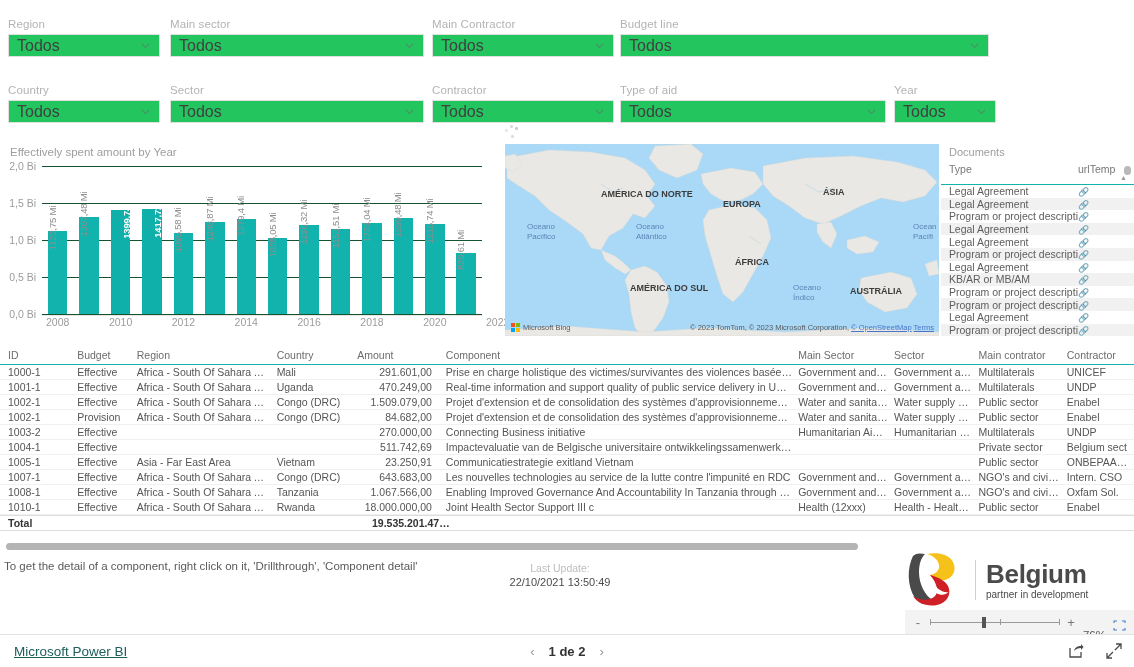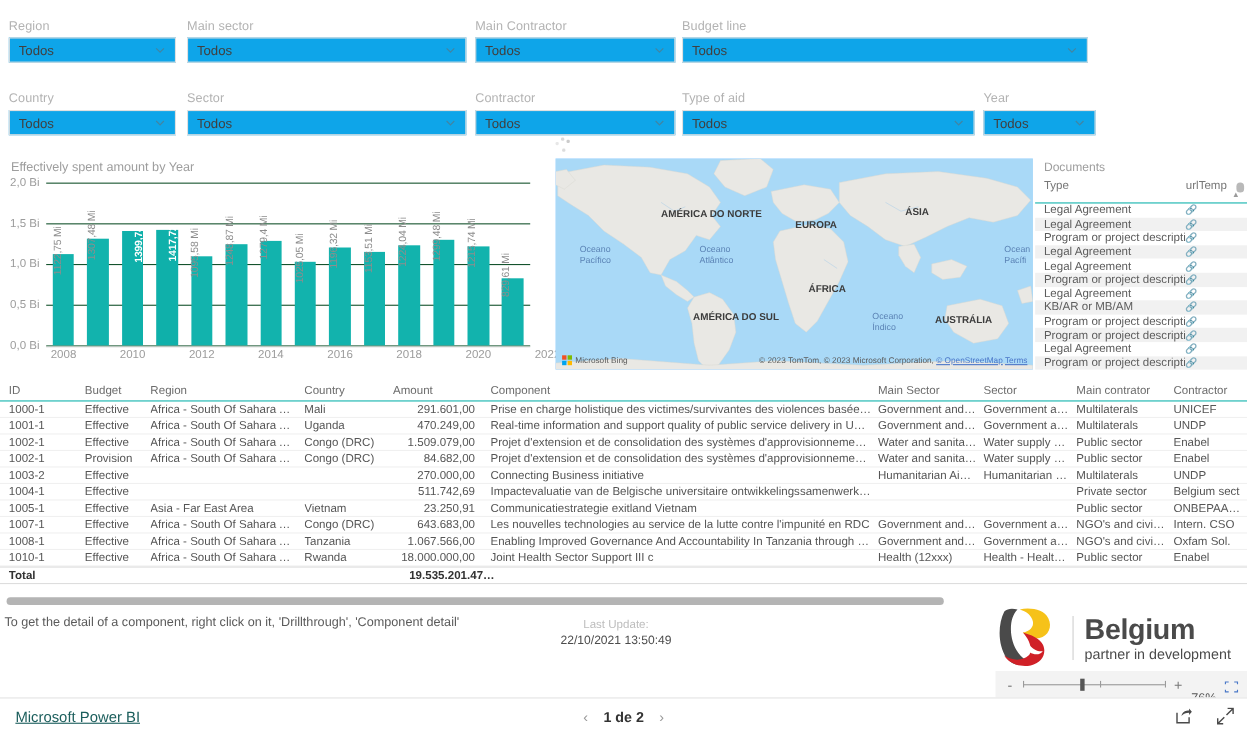--- a/index.html
+++ b/index.html
@@ -13,23 +13,23 @@
   #app { position: relative; width: 1134px; height: 667px; background:#fff; }
 
   
   .filters { position:absolute; left:0; top:0; width:1134px; height:140px; background:#fff; }
   .filter { position:absolute; }
   .filter-label {
     font-size: 11.5px; color: #b3b3b3; letter-spacing:.1px;
     margin-bottom: 4px; white-space: nowrap;
   }
   .filter-box {
-    border: 1px solid #e0e0e0; background:#0ea5e9; height: 23px;
+    border: 1px solid #e0e0e0; background:#22c55e; height: 23px;
     display:flex; align-items:center; padding: 0 7px 0 8px;
-    font-size: 12px; color: #404040;
+    font-size: 16px; color: #404040;
   }
   .filter-box .val { flex:1; white-space:nowrap; overflow:hidden; text-overflow:ellipsis; }
   .chev { width:13px; height:13px; flex:none; opacity:.55; }
   .chev svg { display:block; }
 
   
   .spinner { position:absolute; left:503px; top:124px; width:20px; height:20px; }
   .spinner i {
     position:absolute; width:2.5px; height:2.5px; background:#b9b9b9; border-radius:50%;
   }
@@ -120,21 +120,21 @@
   .note { position:absolute; left:4px; top:560px; font-size:11.5px; color:#5a5a5a; }
   .lastupd { position:absolute; left:440px; top:562px; width:240px; text-align:center; }
   .lastupd .lu-lbl { font-size:10.5px; color:#bdbdbd; }
   .lastupd .lu-val { font-size:11px; color:#4c4c4c; margin-top:2px; }
 
   
   .logo { position:absolute; left:903px; top:552px; display:flex; align-items:center; gap:10px; }
   .logo-mark { width:62px; height:56px; }
   .logo-div { width:1px; height:40px; background:#cfcfcf; }
   .logo-txt .l1 { font-size:26px; font-weight:bold; color:#4a4a4a; line-height:26px; letter-spacing:-.3px; }
-  .logo-txt .l2 { font-size:13px; color:#4a4a4a; margin-top:2px; }
+  .logo-txt .l2 { font-size:10px; color:#4a4a4a; margin-top:2px; }
 
   
   .zoombar { position:absolute; left:905px; top:610px; width:229px; height:24px;
              background:#f3f3f3; display:flex; align-items:center; gap:7px; padding:0 8px; }
   .zb-btn { font-size:13px; color:#777; cursor:default; width:10px; text-align:center; }
   .zb-track { position:relative; flex:1; height:12px; }
   .zb-line { position:absolute; top:5.5px; left:0; right:0; height:1px; background:#9a9a9a; }
   .zb-tick { position:absolute; top:3px; width:1px; height:6px; background:#9a9a9a; }
   .zb-handle { position:absolute; top:1px; left:52px; width:4px; height:11px; background:#555; }
   .zb-pct { font-size:11.5px; color:#555;margin-top:25px; }

